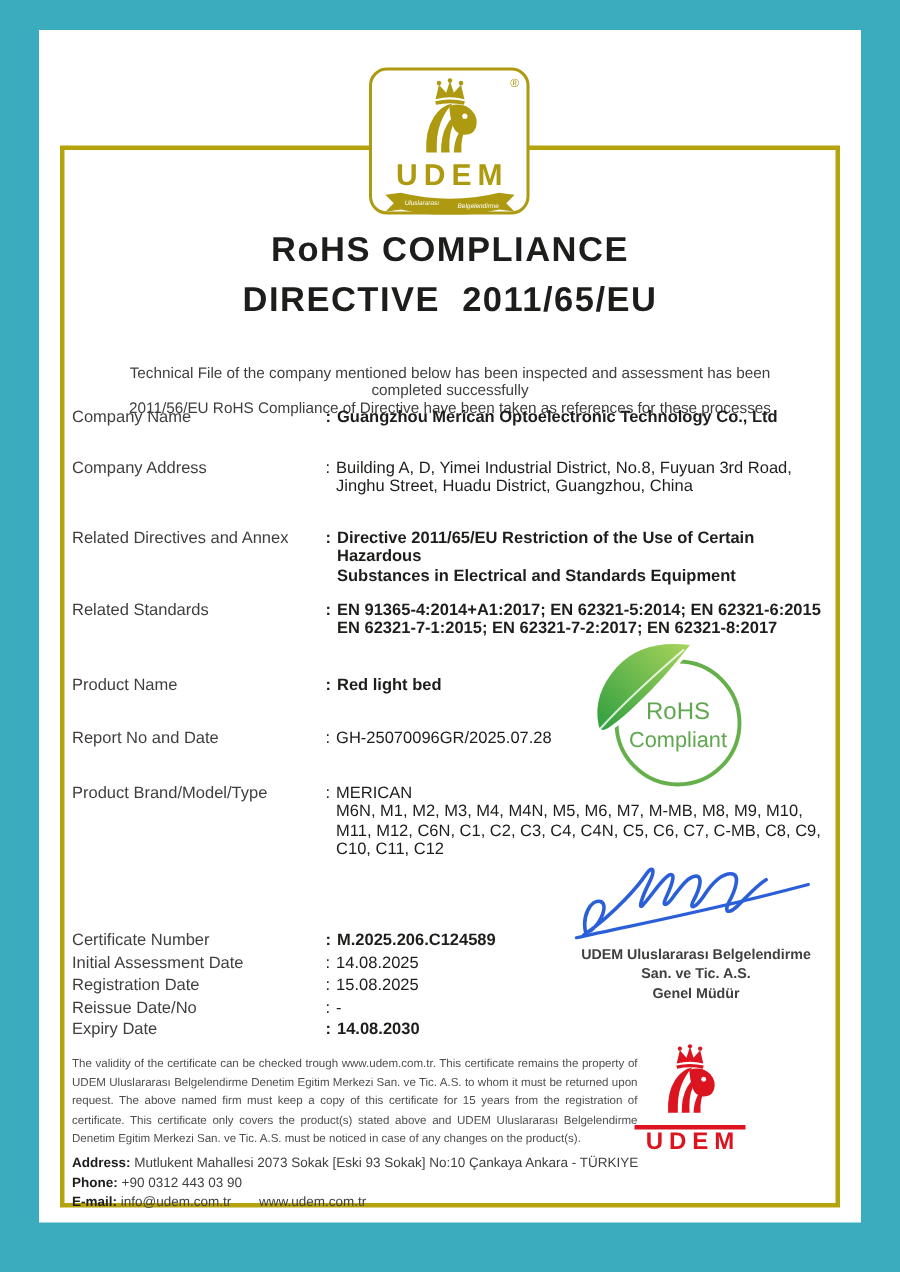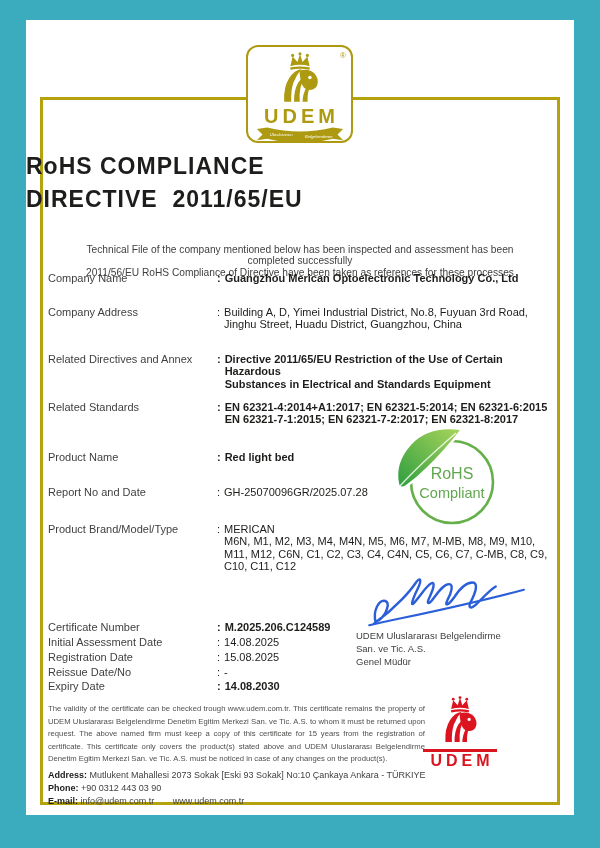--- a/index.html
+++ b/index.html
@@ -15,41 +15,41 @@
   
   .logo-box { position:absolute; left:220px; top:25px; width:107px; height:98px; background:#fff;
     border:2.5px solid #ad9a10; border-radius:12px; z-index:2; text-align:center; }
   .reg-mark { position:absolute; right:5px; top:5px; font-size:8px; color:#ad9a10; line-height:8px; }
   .crest-top { width:58px; height:52px; margin-top:5px; color:#ad9a10; }
   .udem-word { font-size:20px; font-weight:bold; letter-spacing:4px; padding-left:4px;
     color:#ad9a10; line-height:20px; margin-top:-2px; }
   .ribbon-svg { width:98px; height:15px; margin-top:1px; }
 
   
-  .title-block { position:absolute; top:130px; left:0; width:100%; 
+  .title-block { position:absolute; top:130px; left:0; width:100%; text-align:center;
     color:#1d1d1b; font-weight:bold; }
   .t-line1, .t-line2 { font-size:23px; line-height:33px; letter-spacing:1px; white-space:pre; }
   .t-line3 { font-size:26px; line-height:34px; letter-spacing:0.5px; }
 
   .intro { position:absolute; top:224px; left:20px; right:20px; text-align:center;
     font-size:10.2px; line-height:11.3px; color:#3f3f3e; }
 
   
   .frow { position:absolute; left:22px; width:505px; display:flex; font-size:11px; line-height:12.3px; color:#3f3f3e; }
   .frow .lbl { width:169px; flex:none; }
   .frow .val { display:flex; gap:4px; color:#1d1d1b; }
   .frow .colon { flex:none; }
   .bold .val { font-weight:bold; }
   .r0{top:252px}.r1{top:286px}.r2{top:333px}.r3{top:381px}.r4{top:431px}.r5{top:466px}.r6{top:503px}
 
   
   .rohs-badge { position:absolute; left:360px; top:406px; z-index:1; }
 
   
-  .sig-block { position:absolute; left:330px; top:552px; width:216px; text-align:left; }
+  .sig-block { position:absolute; left:330px; top:552px; width:216px; text-align:center;font-weight:bold; }
   .sig-svg { width:186px; height:58px; margin-bottom:-4px; }
   .sig-lines { font-size:9.5px; line-height:12.8px; color:#3f3f3e; }
 
   
   .crow { position:absolute; left:22px; width:330px; display:flex; font-size:11px; line-height:12px; color:#3f3f3e; }
   .crow .lbl { width:169px; flex:none; }
   .crow .val { display:flex; gap:4px; color:#1d1d1b; }
   .c0{top:601px}.c1{top:616px}.c2{top:631px}.c3{top:646px}.c4{top:660px}
   .cbold .val { font-weight:bold; }
 
@@ -143,21 +143,21 @@
           <div>Directive 2011/65/EU Restriction of the Use of Certain Hazardous</div>
           <div>Substances in Electrical and Standards Equipment</div>
         </div>
         </div>
     </div>
     <div class="frow r3 bold">
       <div class="lbl">Related Standards</div>
       <div class="val">
           <span class="colon">:</span>
         <div>
-          <div>EN 62321-4:2014+A1:2017; EN 62321-5:2014; EN 62321-6:2015</div>
+          <div>EN 91365-4:2014+A1:2017; EN 62321-5:2014; EN 62321-6:2015</div>
           <div>EN 62321-7-1:2015; EN 62321-7-2:2017; EN 62321-8:2017</div>
         </div>
         </div>
     </div>
     <div class="frow r4 bold">
       <div class="lbl">Product Name</div>
       <div class="val">
           <span class="colon">:</span>
         <div>
             <div>Red light bed</div>

